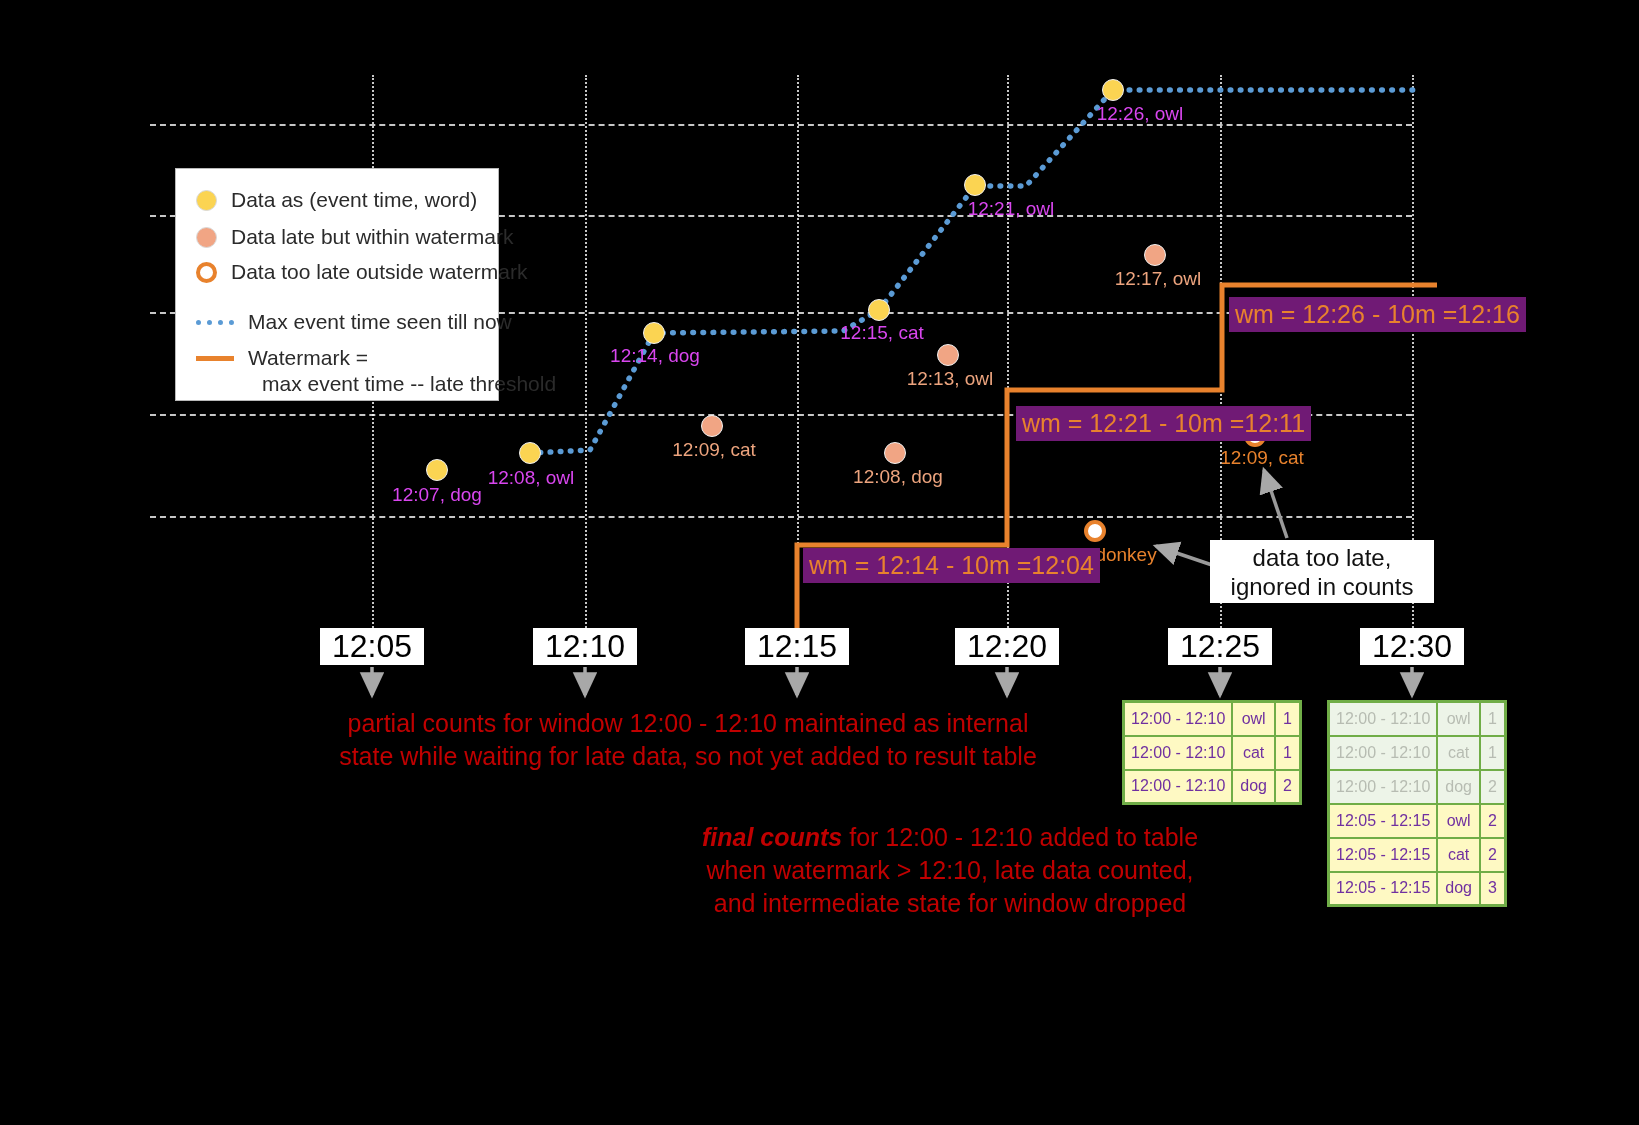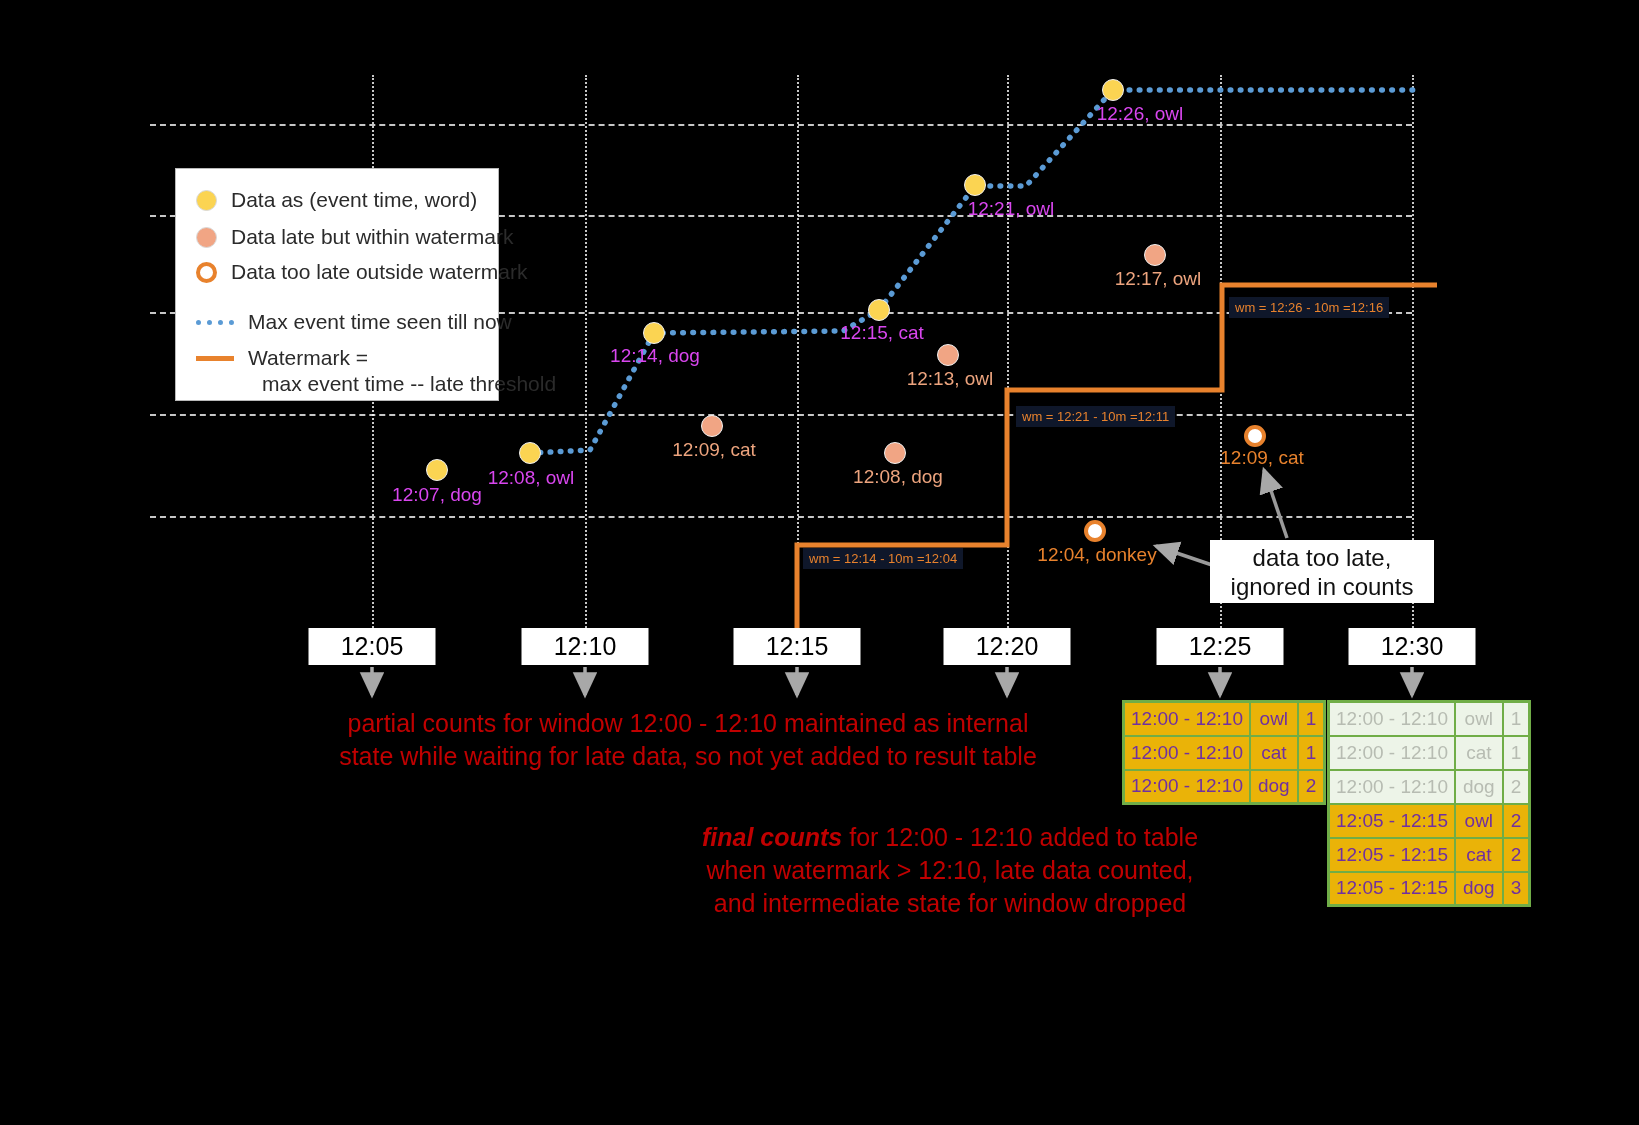--- a/index.html
+++ b/index.html
@@ -30,37 +30,37 @@
   .legend { position:absolute; left:175px; top:168px; width:324px; height:233px; background:#fff; border:1px solid #b9b9b9; }
   .lg-row { position:absolute; left:20px; display:flex; align-items:center; gap:14px; color:#2b2b2b; font-size:21px; white-space:nowrap; }
   .lg-dot { width:21px; height:21px; border-radius:50%; flex:0 0 auto; }
   .lg-dot.on   { background:#FBD452; border:1px solid #d9d9d9; }
   .lg-dot.late { background:#F1A584; border:1px solid #d9d9d9; }
   .lg-dot.open { width:21px; height:21px; background:#fff; border:4px solid #E8822D; }
   .lg-dash  { width:38px; height:0; border-top:5px dotted #5B9BD5; flex:0 0 auto; }
   .lg-solid { width:38px; height:5px; background:#E8822D; flex:0 0 auto; }
 
   
-  .tick { position:absolute; top:628px; width:127px; height:37px; transform:translateX(-50%);
-          background:#fff; color:#000; font-size:25px; display:flex; align-items:center; justify-content:center; }
-
-  
-  .wm-label { position:absolute; background:#0f172a; color:#E8822D; font-size:13px; padding:3px 6px; white-space:nowrap; }
+  .tick { position:absolute; top:628px; width:104px; height:37px; transform:translateX(-50%);
+          background:#fff; color:#000; font-size:32px; display:flex; align-items:center; justify-content:center; }
+
+  
+  .wm-label { position:absolute; background:#701a75; color:#E8822D; font-size:25px; padding:3px 6px; white-space:nowrap; }
 
   
   .note { position:absolute; color:#C00000; font-size:25px; line-height:33px; text-align:center; }
   .note .em { font-weight:bold; font-style:italic; }
 
   
   .toolate-box { position:absolute; left:1210px; top:540px; width:224px; height:63px; background:#fff;
                  color:#111; font-size:24px; line-height:29px; text-align:center;
                  display:flex; flex-direction:column; justify-content:center; }
 
   
-  .result-table { position:absolute; border-collapse:collapse; background:#eab308; border:3px solid #70AD47; font-size:19px; }
+  .result-table { position:absolute; border-collapse:collapse; background:#fef9c3; border:3px solid #70AD47; font-size:16px; }
   .result-table td { border:2px solid #70AD47; color:#7030A0; height:34px; padding:0 6px; white-space:nowrap; }
   .result-table td.word, .result-table td.cnt { text-align:center; padding:0 7px; }
   .result-table tr.faded td { color:#b7bcb2; background:#EDF4E8; }
 </style>
 </head>
 <body>
 
 <div id="stage">
 
   <div class="hgrid" style="top:124px"></div>

